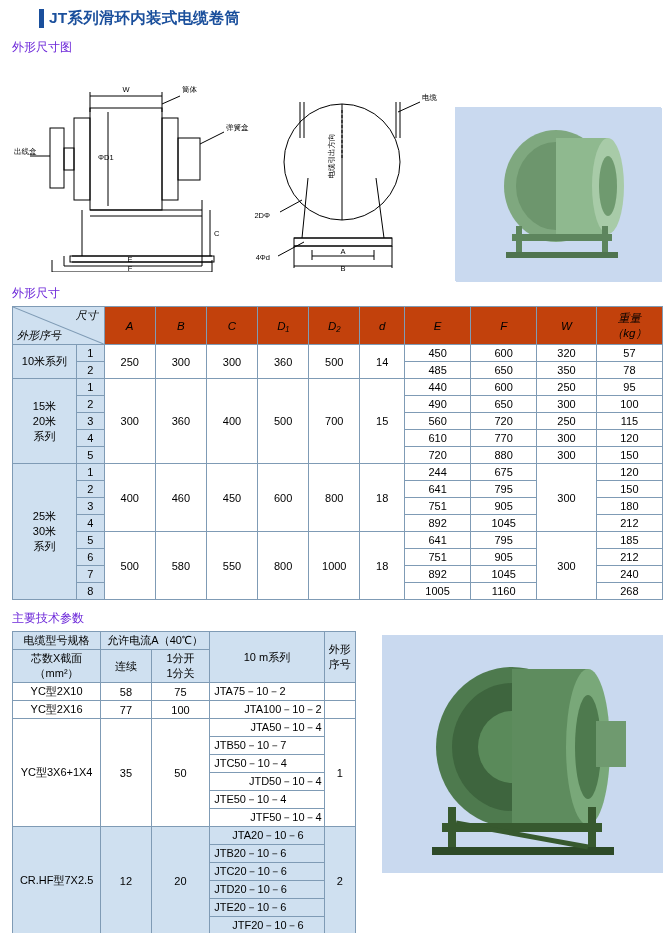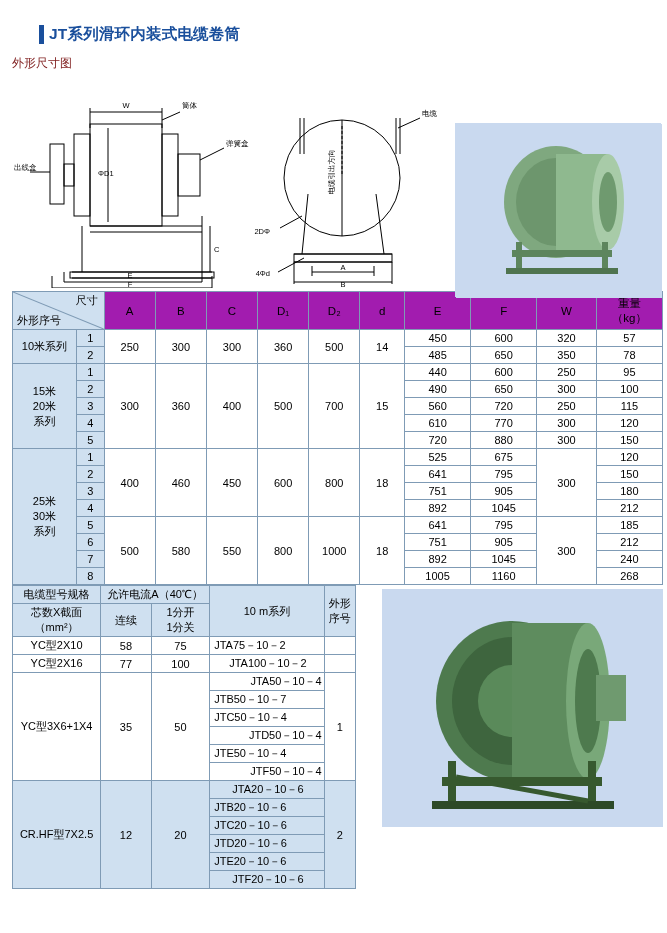--- a/index.html
+++ b/index.html
@@ -8,39 +8,39 @@
     width: 667px; height: 933px;
     background: #ffffff;
     font-family: "Liberation Sans", sans-serif;
   }
   body { position: relative; overflow: hidden; }
 
   .page { position: relative; width: 667px; height: 933px; padding: 0 8px; }
 
   
   .title-bar {
-    margin: 24px 0 0 2px;
+    margin: 8px 0 0 2px;
     display: flex;
     align-items: center;
     padding-left: 29px;
   }
   .title-bar .accent {
     width: 5px; height: 19px;
     background: #1a4f9c;
     margin-right: 5px;
   }
   .title-text {
     color: #1a4f9c;
     font-size: 15.5px;
     font-weight: bold;
     letter-spacing: 0.2px;
   }
 
   .section-label {
-    color: #7f1d1d;
+    color: #6d28d9;
     font-size: 12px;
     margin: 10px 0 4px 4px;
     font-weight: normal;
   }
 
   
   .drawing-row {
     position: relative;
     height: 215px;
     margin: 2px 0 0 0;
@@ -62,21 +62,21 @@
     font-size: 11px;
   }
   table.dim td, table.dim th {
     border: 1px solid #7f9bb5;
     text-align: center;
     padding: 1px 2px;
     height: 17px;
     color: #000;
     font-weight: normal;
   }
-  .hdr { background: #a21caf; height: 19px; font-size: 11.5px; }
+  .hdr { background: #c2410c; height: 19px; font-size: 11.5px; font-style: italic; }
   .shade { background: #cfe0f0; }
   .corner {
     position: relative;
     padding: 0 !important;
     height: 36px !important;
     background: #cfe0f0;
   }
   .corner .tl, .corner .br {
     position: absolute; font-size: 11px; white-space: nowrap;
   }
@@ -220,20 +220,21 @@
         <ellipse cx="152" cy="78" rx="16" ry="48" fill="#a8cba8"></ellipse>
         <ellipse cx="152" cy="78" rx="9" ry="30" fill="#6f9a6f"></ellipse>
         <rect x="56" y="126" width="100" height="7" fill="#5d855d"></rect>
         <rect x="60" y="118" width="6" height="30" fill="#5d855d"></rect>
         <rect x="146" y="118" width="6" height="30" fill="#5d855d"></rect>
         <rect x="50" y="144" width="112" height="6" fill="#4f744f"></rect>
       </svg>
     </div>
   </div>
 
+  <div class="section-label">外形尺寸</div>
 
   <table class="dim">
     <tbody>
       <tr class="hdr">
         <td class="corner" colspan="2" rowspan="2" style="width:86px">
           <svg class="diag" viewBox="0 0 86 36" preserveAspectRatio="none">
               <line x1="0" y1="0" x2="86" y2="36" stroke="#7f9bb5" stroke-width="1"></line>
             </svg>
           <span class="tl">尺寸</span>
           <span class="br">外形序号</span>
@@ -329,21 +330,21 @@
           <div>30米</div>
           <div>系列</div>
         </td>
         <td class="shade">1</td>
         <td rowspan="4">400</td>
         <td rowspan="4">460</td>
         <td rowspan="4">450</td>
         <td rowspan="4">600</td>
         <td rowspan="4">800</td>
         <td rowspan="4">18</td>
-        <td>525</td>
+        <td>244</td>
         <td>675</td>
         <td rowspan="4">300</td>
         <td>120</td>
       </tr>
       <tr>
         <td class="shade">2</td>
         <td>641</td>
         <td>795</td>
         <td>150</td>
       </tr>
@@ -386,20 +387,21 @@
       </tr>
       <tr>
         <td class="shade">8</td>
         <td>1005</td>
         <td>1160</td>
         <td>268</td>
       </tr>
     </tbody>
   </table>
 
+  <div class="section-label">主要技术参数</div>
 
   <div class="tech-wrap">
     <table class="tech">
       <tbody>
         <tr>
           <td class="h" style="width:90px">电缆型号规格</td>
           <td class="h" colspan="2" style="width:104px">允许电流A（40℃）</td>
           <td class="h" rowspan="2" style="width:118px">10 m系列</td>
           <td class="h" rowspan="2" style="width:32px">
             <div>外形</div>
@@ -422,21 +424,21 @@
           <td>YC型2X10</td>
           <td>58</td>
           <td>75</td>
           <td style="text-align:left;padding-left:4px">JTA75－10－2</td>
           <td></td>
         </tr>
         <tr>
           <td>YC型2X16</td>
           <td>77</td>
           <td>100</td>
-          <td style="text-align:center;padding-left:4px">JTA100－10－2</td>
+          <td style="text-align:right;padding-left:4px">JTA100－10－2</td>
           <td></td>
         </tr>
 
         <tr>
           <td rowspan="6">YC型3X6+1X4</td>
           <td rowspan="6">35</td>
           <td rowspan="6">50</td>
           <td style="text-align:right;padding-left:4px">JTA50－10－4</td>
           <td rowspan="6">1</td>
         </tr>

